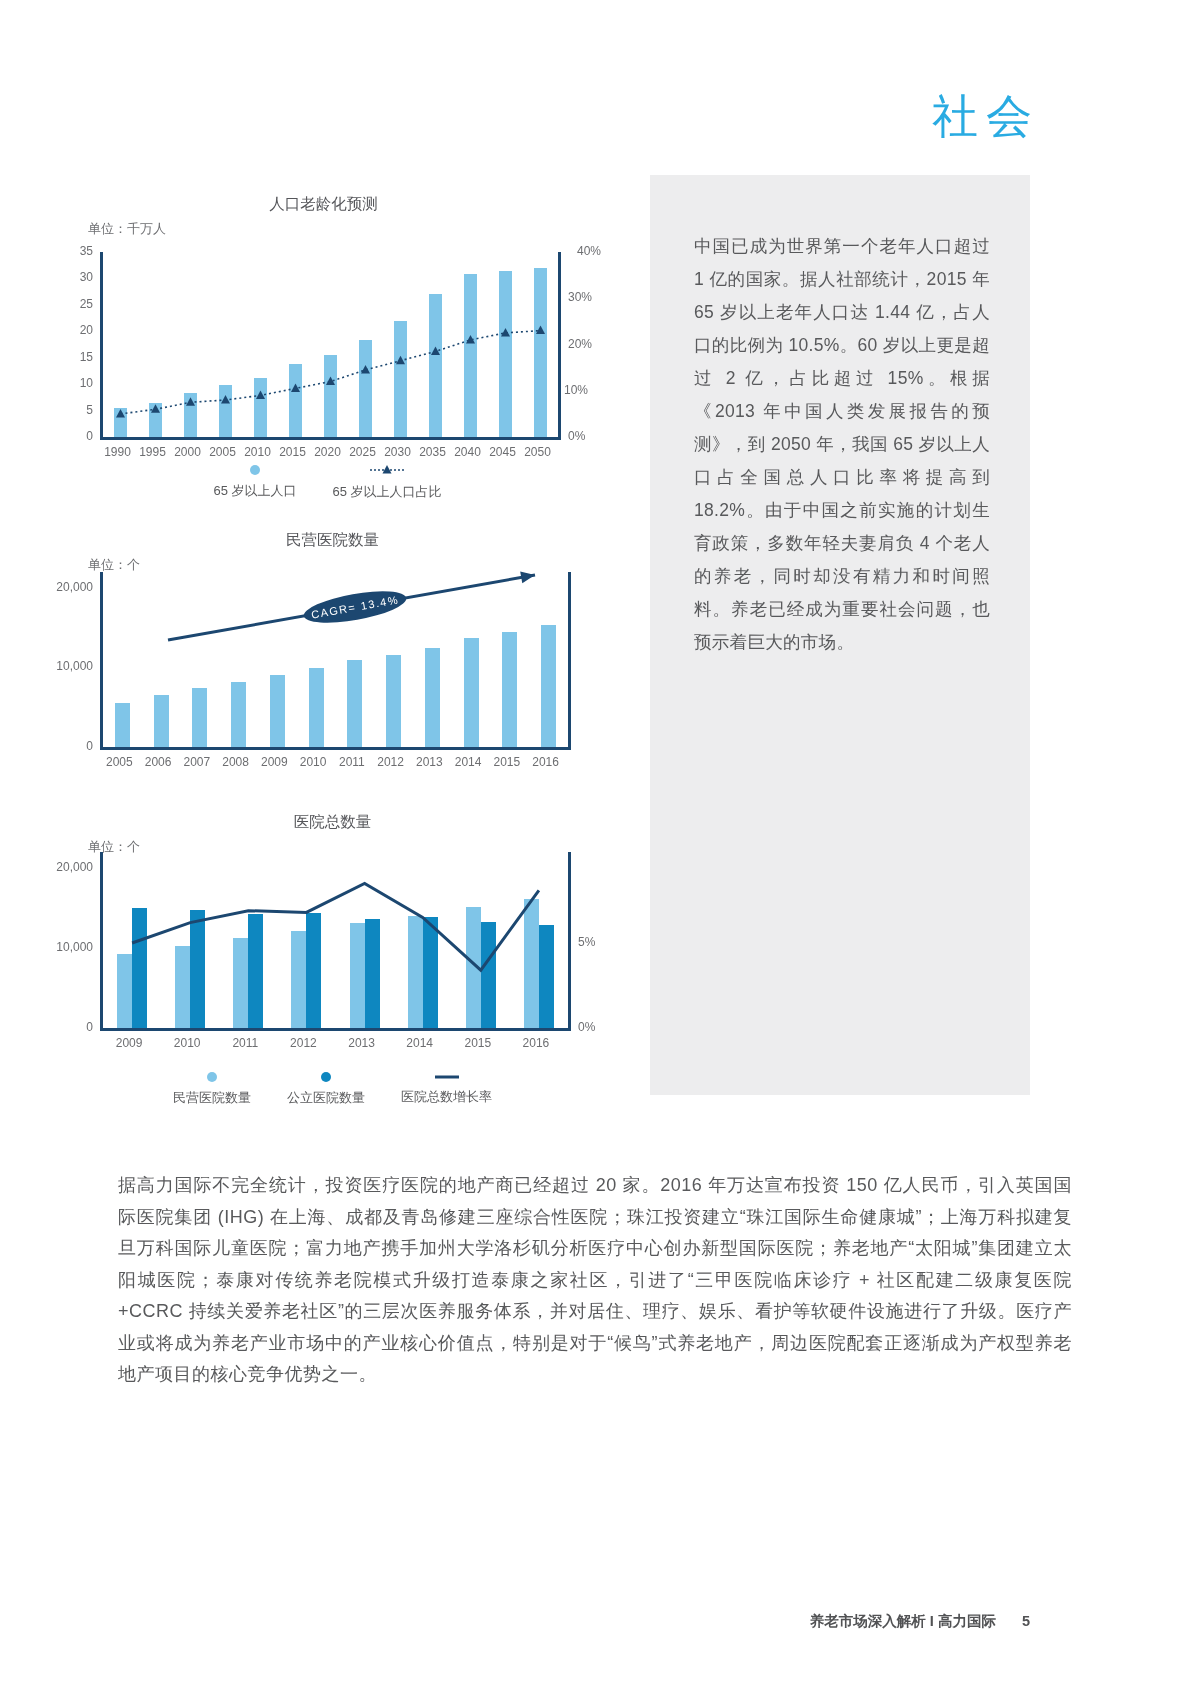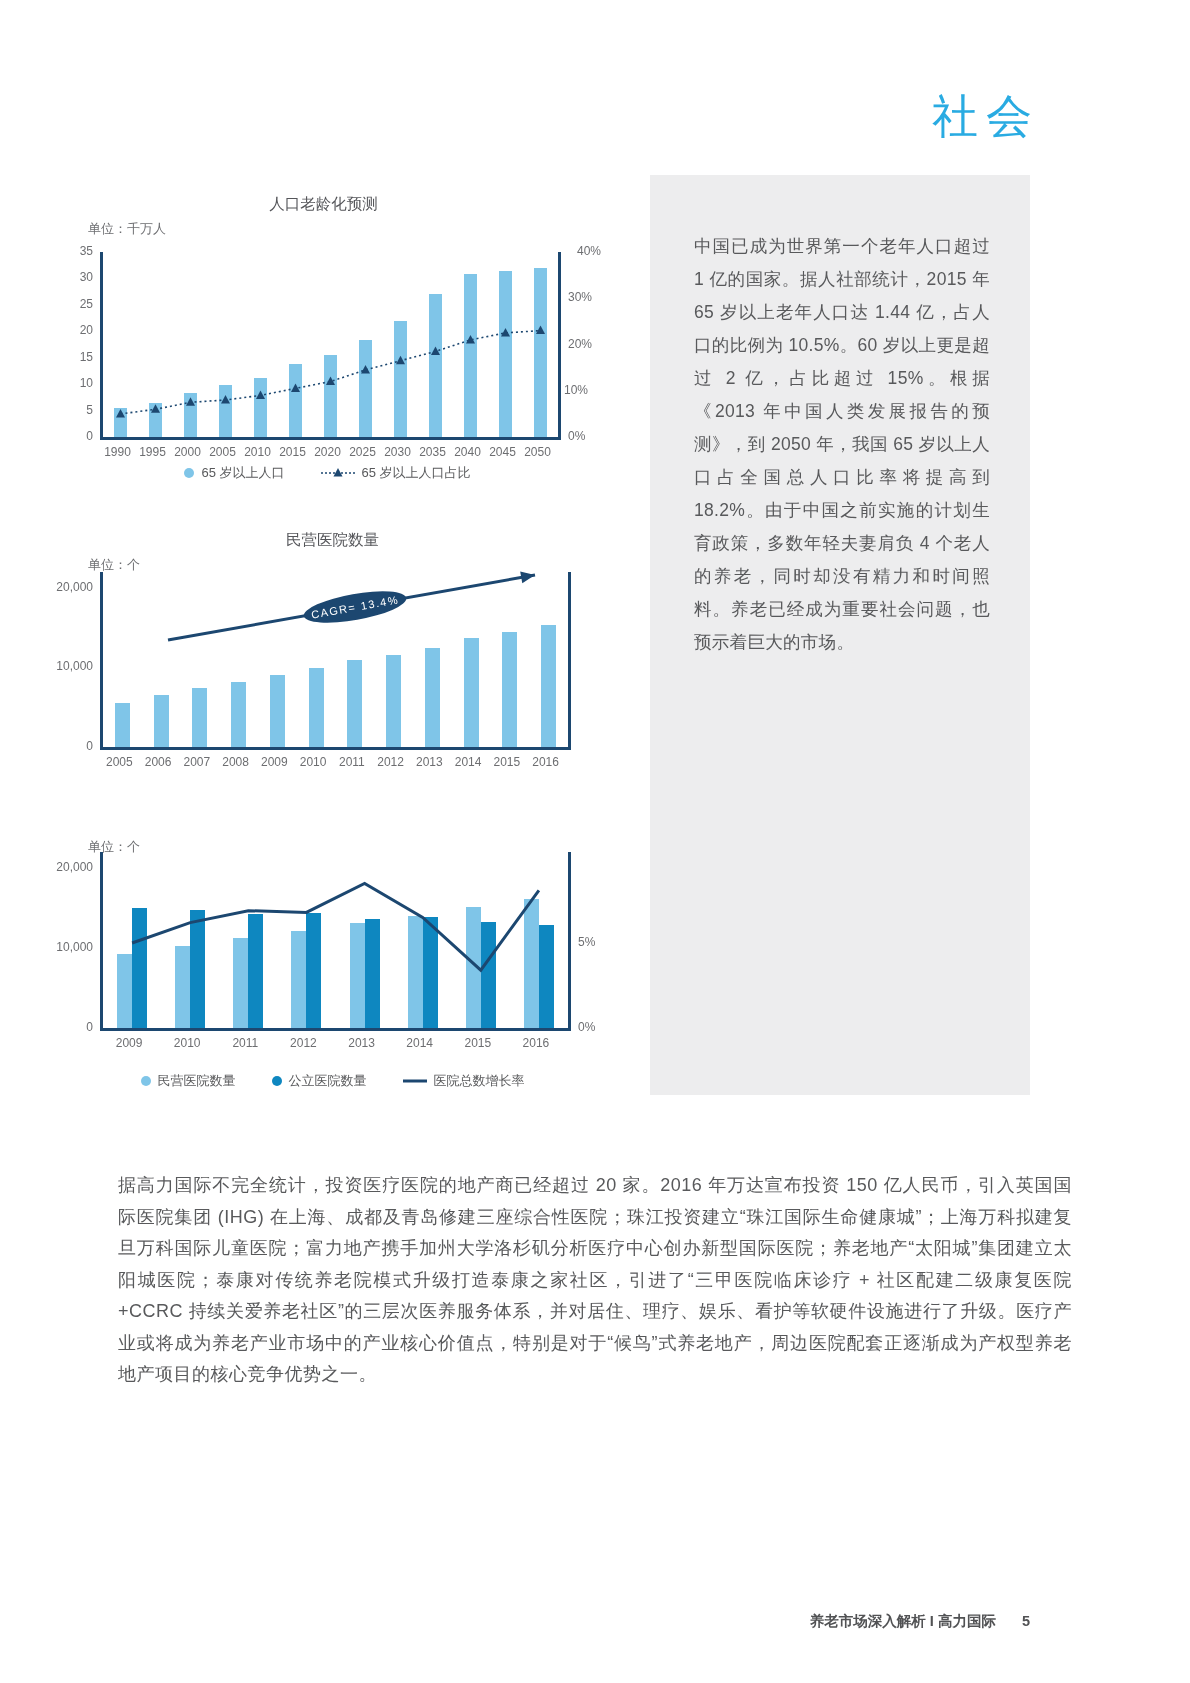--- a/index.html
+++ b/index.html
@@ -26,21 +26,21 @@
     border-bottom:3px solid var(--navy,#1c4770);
     text-decoration:underline;
   }
   .bar { position:absolute; bottom:0; }
   .tick { position:absolute; font-size:12px; color:#6d6e71; white-space:nowrap; }
   .tick.left { text-align:right; }
   svg.overlay { position:absolute; left:0; top:0; overflow:visible; pointer-events:none; }
   .xlabels { position:absolute; display:flex; }
   .xlabel { flex:1; text-align:center; font-size:12px; color:#6d6e71; white-space:nowrap; }
   .legend { position:absolute; display:flex; justify-content:center; align-items:center; gap:36px; }
-  .legend-item { display:flex; align-items:center; gap:7px; font-size:13px; color:#58595b; white-space:nowrap; }
+  .legend-item { display:flex; align-items:center; gap:7px; font-size:13px; color:#58595b; white-space:nowrap;flex-direction:column; }
   .legend-item svg { display:block; }
   .legend-dot { width:10px; height:10px; border-radius:50%; }
   
   .side-panel {
     position:absolute; left:650px; top:175px; width:380px; height:920px;
     background:var(--panel,#ededee); padding:55px 40px 12px 44px;
   }
   .side-panel p {
     font-size:17.5px; line-height:33px; letter-spacing:0.3px;
     color:var(--text,#58595b); text-align:justify;
@@ -178,20 +178,21 @@
         <div class="xlabel">2010</div>
         <div class="xlabel">2011</div>
         <div class="xlabel">2012</div>
         <div class="xlabel">2013</div>
         <div class="xlabel">2014</div>
         <div class="xlabel">2015</div>
         <div class="xlabel">2016</div>
       </div>
     </section>
   <section class="chart" id="chart-2" style="left: 88px; top: 810px; width: 512px; height: 300px;">
+      <div class="chart-title" style="left: 12px; top: 2px; width: 465px;">医院总数量</div>
       <div class="unit-label" style="left: 0px; top: 28px;">单位：个</div>
       <div class="plot" style="left: 12px; top: 42px; width: 465px; height: 176px;">
         <div class="tick left" style="top: 8px; left: -56px; width: 46px;">20,000</div>
         <div class="tick left" style="top: 88px; left: -56px; width: 46px;">10,000</div>
         <div class="tick left" style="top: 168px; left: -56px; width: 46px;">0</div>
         <div class="tick right" style="top: 82.9758px; left: 475px;">5%</div>
         <div class="tick right" style="top: 168px; left: 475px;">0%</div>
         <div class="bar" style="left: 14.1px; width: 15px; height: 74.4px; background: rgb(127, 197, 232);"></div>
         <div class="bar" style="left: 29.1px; width: 15px; height: 120px; background: rgb(14, 135, 192);"></div>
         <div class="bar" style="left: 72.2px; width: 15px; height: 82.4px; background: rgb(127, 197, 232);"></div>

